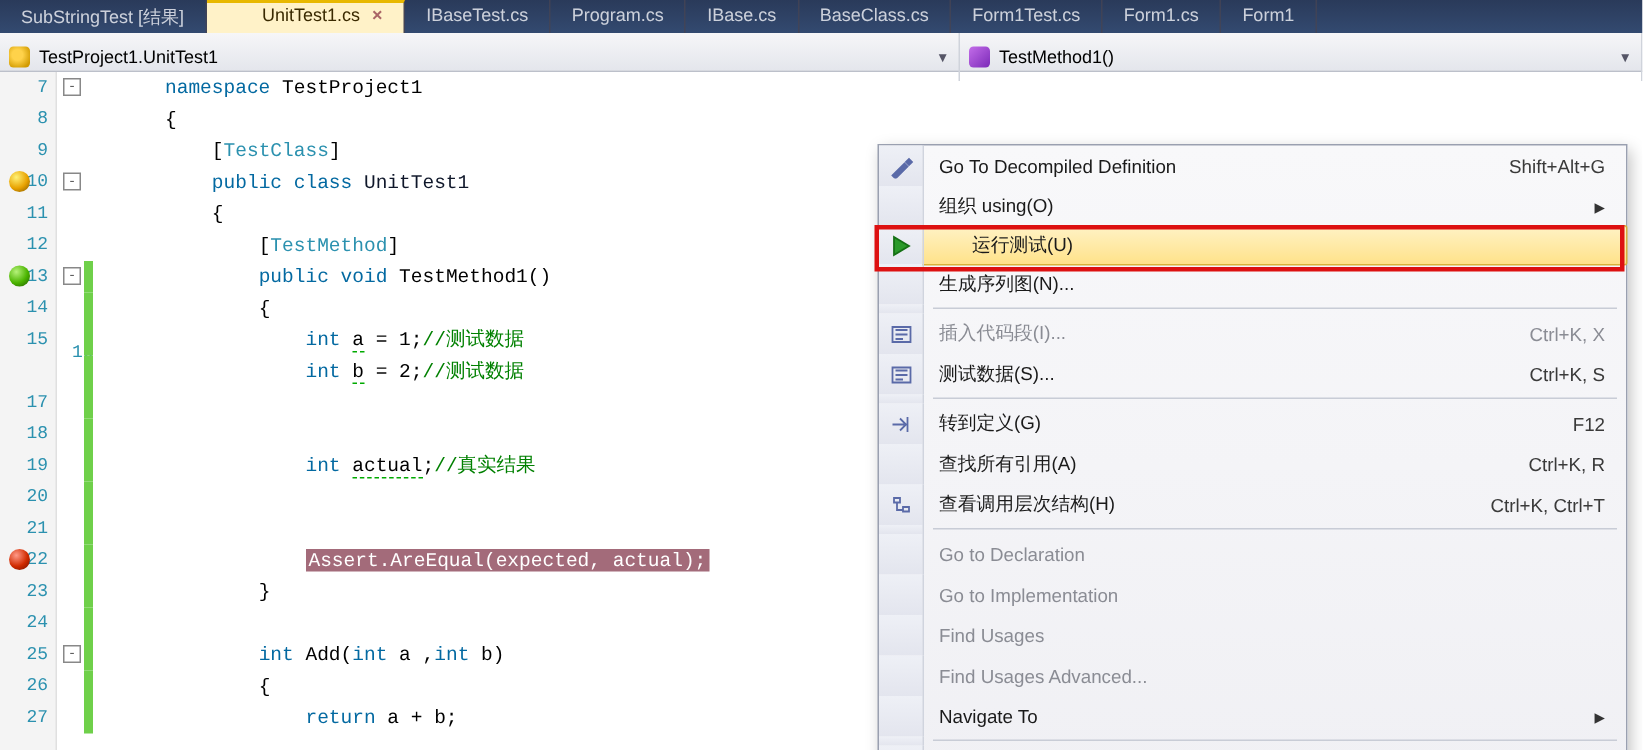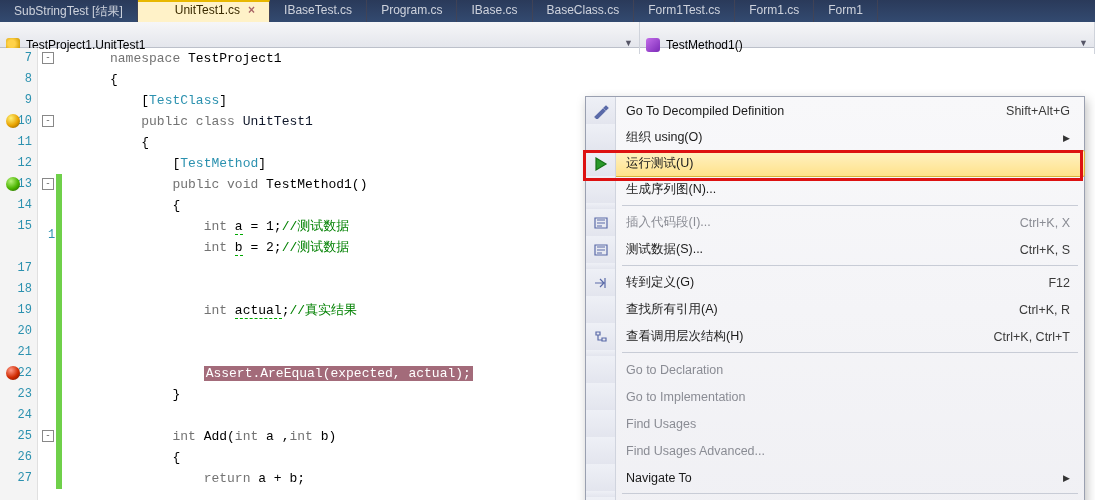--- a/index.html
+++ b/index.html
@@ -2,50 +2,50 @@
 <html><head>
 <meta charset="utf-8">
 <style>
   * { box-sizing: border-box; margin: 0; padding: 0; }
   body { font-family: Consolas, "Courier New", monospace; font-size: 13px; background: #fff; overflow: hidden; width: 1095px; height: 500px; }
   .tabstrip { display: flex; height: 22px; background: linear-gradient(#2a3a5a,#334a70); color: #e8eaf0; font-family: "Segoe UI", Tahoma, sans-serif; font-size: 12px; overflow: hidden; }
   .tab { padding: 3px 14px 0 14px; white-space: nowrap; border-right: 1px solid #445; opacity: .85; }
   .tab.active { background: #fff2c8; color: #3a2a00; opacity: 1; border-top: 2px solid #e8b800; padding-top:1px;padding-left:37px; }
   .tab .x { margin-left: 8px; font-weight: bold; color: #a66; }
   .navs { display: flex; height: 26px; background: linear-gradient(#f6f6f8,#e4e6ec); border-bottom: 1px solid #bcc0ca; font-family: "Segoe UI", Tahoma, sans-serif; font-size: 12px; }
-  .navcell { display:flex; align-items:flex-start; flex:1; padding:16px 6px; border-right:1px solid #cfd3db; min-width:0; }
+  .navcell { display:flex; align-items:center; flex:1; padding:16px 6px; border-right:1px solid #cfd3db; min-width:0; }
   .navcell .dd { margin-left:auto; color:#556; font-size:9px; }
   .ic { display:inline-block; width:14px; height:14px; margin-right:6px; vertical-align:middle; }
   .ic-class{ background: radial-gradient(circle at 40% 40%, #ffd24a 30%, #d19a00 80%); border-radius:3px; }
   .ic-method{ background: linear-gradient(135deg,#c36de9,#7b2ab8); border-radius:3px; }
   .editor { position: relative; height: calc(100% - 22px - 26px); overflow:hidden; }
   .gutter { position:absolute; left:0; top:0; bottom:0; width:38px; background:#f4f4f4; border-right:1px solid #e0e0e0; }
   .lines { position:absolute; left:38px; right:0; top:0; bottom:0; }
   .line { display:flex; height:21px; line-height:21px; white-space:pre; }
   .ln { position:absolute; width:38px; text-align:right; padding-right:6px; color:#2b91af; font-size:12px; }
   .fold { position:absolute; left:42px; width:12px; height:12px; border:1px solid #888; background:#fff; font-size:9px; line-height:10px; text-align:center; color:#555; cursor:pointer; }
   .mark { position:absolute; left:56px; width:6px; height:21px; }
   .bp { position:absolute; left:6px; width:14px; height:14px; border-radius:50%; }
   .code { padding-left:72px; }
-  .kw{color:#737373;} .type{color:#0f172a;} .cmt{color:#008000;} .attr{color:#2b91af;}
+  .kw{color:#0369a1;} .type{color:#0f172a;} .cmt{color:#008000;} .attr{color:#2b91af;}
   .selrow { background:#a36b7a; color:#fff; padding:0 2px; }
   .underline { border-bottom:1px dashed #0a0; }
   .ctxmenu { position:absolute; left:585px; top:48px; width:500px; background:linear-gradient(#f8f8fa,#f0f0f4); border:1px solid #9aa0b0; box-shadow:2px 4px 10px rgba(0,0,0,.25); font-family:"Segoe UI","Microsoft YaHei",sans-serif; font-size:12.5px; color:#1a1a1a; }
   .mi { display:flex; align-items:center; height:27px; padding-right:14px; }
   .mi .icol{ width:30px; height:100%; display:flex; align-items:center; justify-content:center; background:linear-gradient(#eef0f6,#e3e5ee); border-right:1px solid #d0d4de; }
   .mi .lbl{ padding-left:10px; flex:1; white-space:nowrap; }
   .mi .sc{ color:#3a3a3a; margin-left:16px; white-space:nowrap; }
   .mi .arr{ font-size:9px; color:#333; }
   .mi.disabled .lbl, .mi.disabled .sc { color:#8a8c94; }
   .sep{ display:flex; }
   .sep .icol{ width:30px; background:linear-gradient(#eef0f6,#e3e5ee); border-right:1px solid #d0d4de; height:6px; }
   .sep .ln{ position:static; width:auto; flex:1; height:6px; padding:0; }
   .sep .ln::before{ content:""; display:block; margin:2px 6px 0 6px; border-top:1px solid #c8ccd6; }
   .highlightbox{ position:absolute; border:3px solid #d11; pointer-events:none; }
-  .mi.hover{ background:linear-gradient(#fff2c5,#ffe28a); border:1px solid #d8b23a; height:27px; margin:-1px; border-radius:2px; }
+  .mi.hover{ background:linear-gradient(#fff2c5,#ffe28a); border:1px solid #d8b23a; height:27px; margin:-1px; border-radius:2px;gap:22px; }
   svg{display:block}
 </style>
 </head>
 <body>
 
 <div class="tabstrip" id="tabstrip">
     <div class="tab">SubStringTest [结果]</div>
     <div class="tab active">UnitTest1.cs<span class="x">×</span></div>
     <div class="tab">IBaseTest.cs</div>
     <div class="tab">Program.cs</div>

